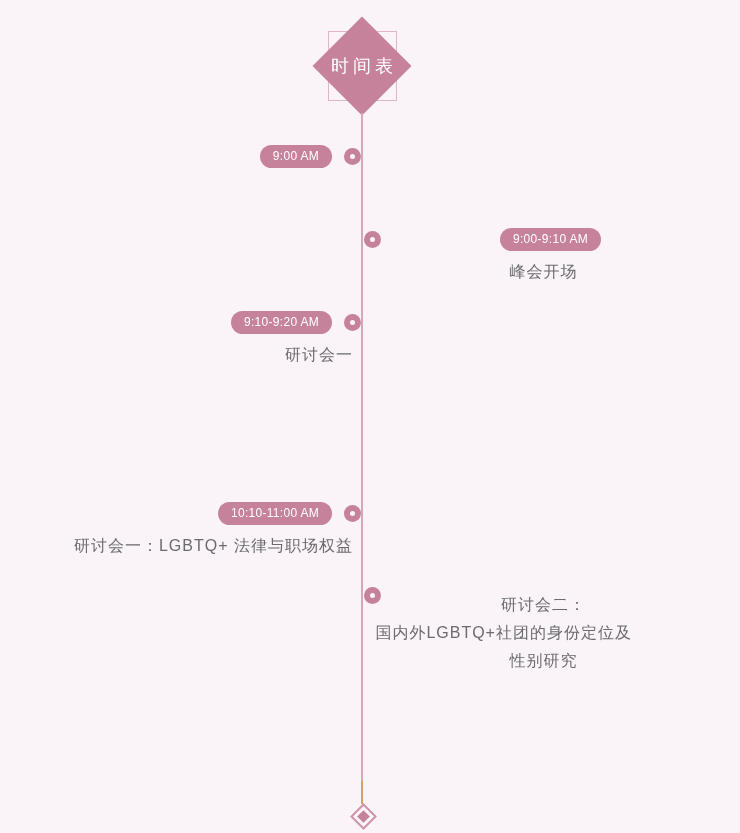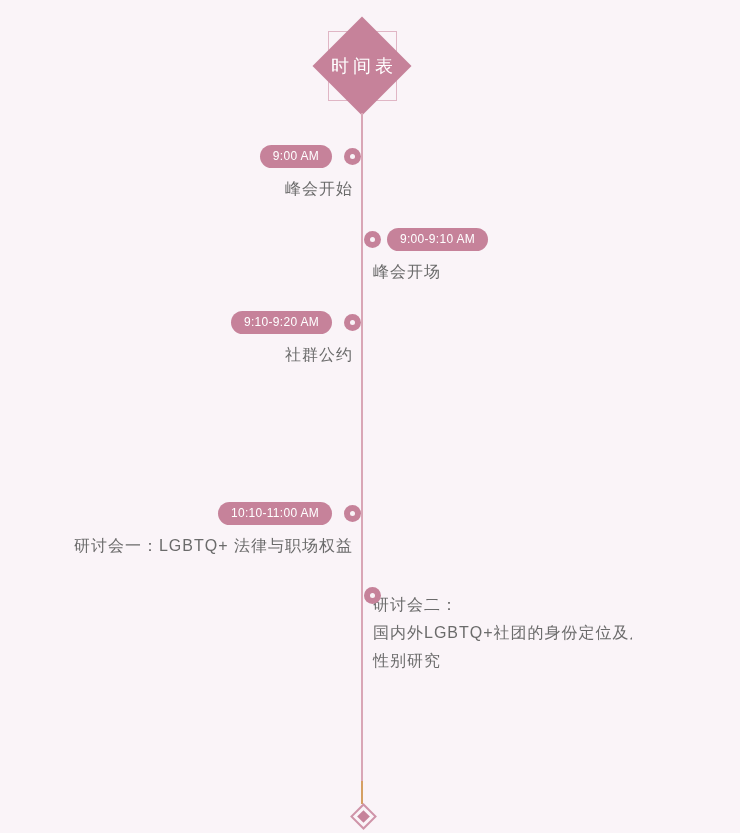--- a/index.html
+++ b/index.html
@@ -51,21 +51,21 @@
     border:2px solid #cf94a9;transform:rotate(45deg);
     box-sizing:content-box;
   }
   .end-fill{
     position:absolute;left:359px;top:812px;width:9px;height:9px;
     background:var(--accent-rose,#c6829a);transform:rotate(45deg);
   }
   
   .event{position:absolute;}
   .event.left{left:0;width:353px;text-align:right;}
-  .event.right{left:373px;width:341px;text-align:left;}
+  .event.right{left:373px;width:341px;text-align:center;}
   .evt1{top:145px}.evt2{top:228px}.evt3{top:311px}.evt4{top:394px}
   .evt5{top:502px}.evt6{top:584px}.evt7{top:718px}
   .pill{
     display:inline-block;height:23px;line-height:23px;padding:0 13px;
     background:var(--accent-rose,#c6829a);color:#ffffff;
     border-radius:12px;font-size:12px;letter-spacing:.3px;
     white-space:nowrap;
   }
   .event.left .pill{margin-right:21px;}
   .event.right .pill{margin-left:14px;}
@@ -94,33 +94,32 @@
   <div class="hdr-square"></div>
   <div class="hdr-diamond"></div>
   <div class="hdr-title">时间表</div>
 
   <div class="tl-line"></div>
   <div class="tl-line-end"></div>
 
   <div class="event left evt1">
     <span class="dot"></span>
     <span class="pill">9:00 AM</span>
-    <div class="desc">峰会开始</div>
   </div>
 
   <div class="event right evt2">
     <span class="dot"></span>
     <span class="pill">9:00-9:10 AM</span>
     <div class="desc">峰会开场</div>
   </div>
 
   <div class="event left evt3">
     <span class="dot"></span>
     <span class="pill">9:10-9:20 AM</span>
-    <div class="desc">社群公约</div>
+    <div class="desc">研讨会一</div>
   </div>
 
 
   <div class="event left evt5">
     <span class="dot"></span>
     <span class="pill">10:10-11:00 AM</span>
     <div class="desc">研讨会一：LGBTQ+ 法律与职场权益</div>
   </div>
 
   <div class="event right evt6">

